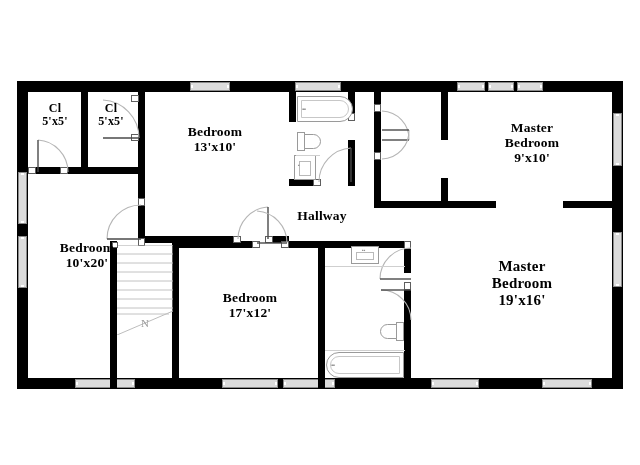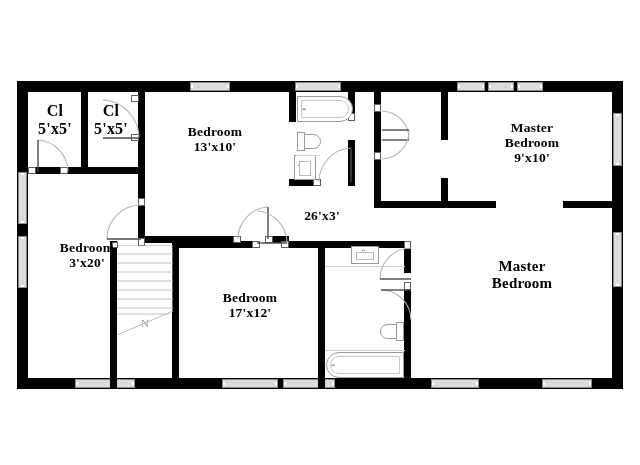--- a/index.html
+++ b/index.html
@@ -73,21 +73,21 @@
     font-weight: bold;
     line-height: 1.12;
     white-space: nowrap;
     letter-spacing: 0.2px;
     -webkit-font-smoothing: antialiased;
   }
   .label .nm { display: block; }
   .label .dim { display: block; }
   .label.big { font-size: 15px; }
   .label.mid { font-size: 13.5px; }
-  .label.small { font-size: 16px; }
+  .label.small { font-size: 12px; }
 
   
   .fix {
     position: absolute;
     box-sizing: border-box;
     border: 1px solid #9a9a9a;
     background: #ffffff;
   }
   .tub {
     border-radius: 0 26px 26px 0;
@@ -355,30 +355,31 @@
 
 
   <div class="label mid" style="left:472px; top:120px; width:120px;">
     <span class="nm">Master</span>
     <span class="nm">Bedroom</span>
     <span class="dim">9'x10'</span>
   </div>
 
   <div class="label mid" style="left:31px; top:240px; width:112px;">
     <span class="nm">Bedroom</span>
-    <span class="dim">3'x20'</span>
+    <span class="dim">10'x20'</span>
   </div>
 
   <div class="label mid" style="left:272px; top:208px; width:100px;">
-    <span class="dim">26'x3'</span>
+    <span class="nm">Hallway</span>
   </div>
 
   <div class="label mid" style="left:187px; top:290px; width:126px;">
     <span class="nm">Bedroom</span>
     <span class="dim">17'x12'</span>
   </div>
 
   <div class="label big" style="left:448px; top:258px; width:148px;">
     <span class="nm">Master</span>
     <span class="nm">Bedroom</span>
+    <span class="dim">19'x16'</span>
   </div>
 
 </div>
 
 </body></html>

